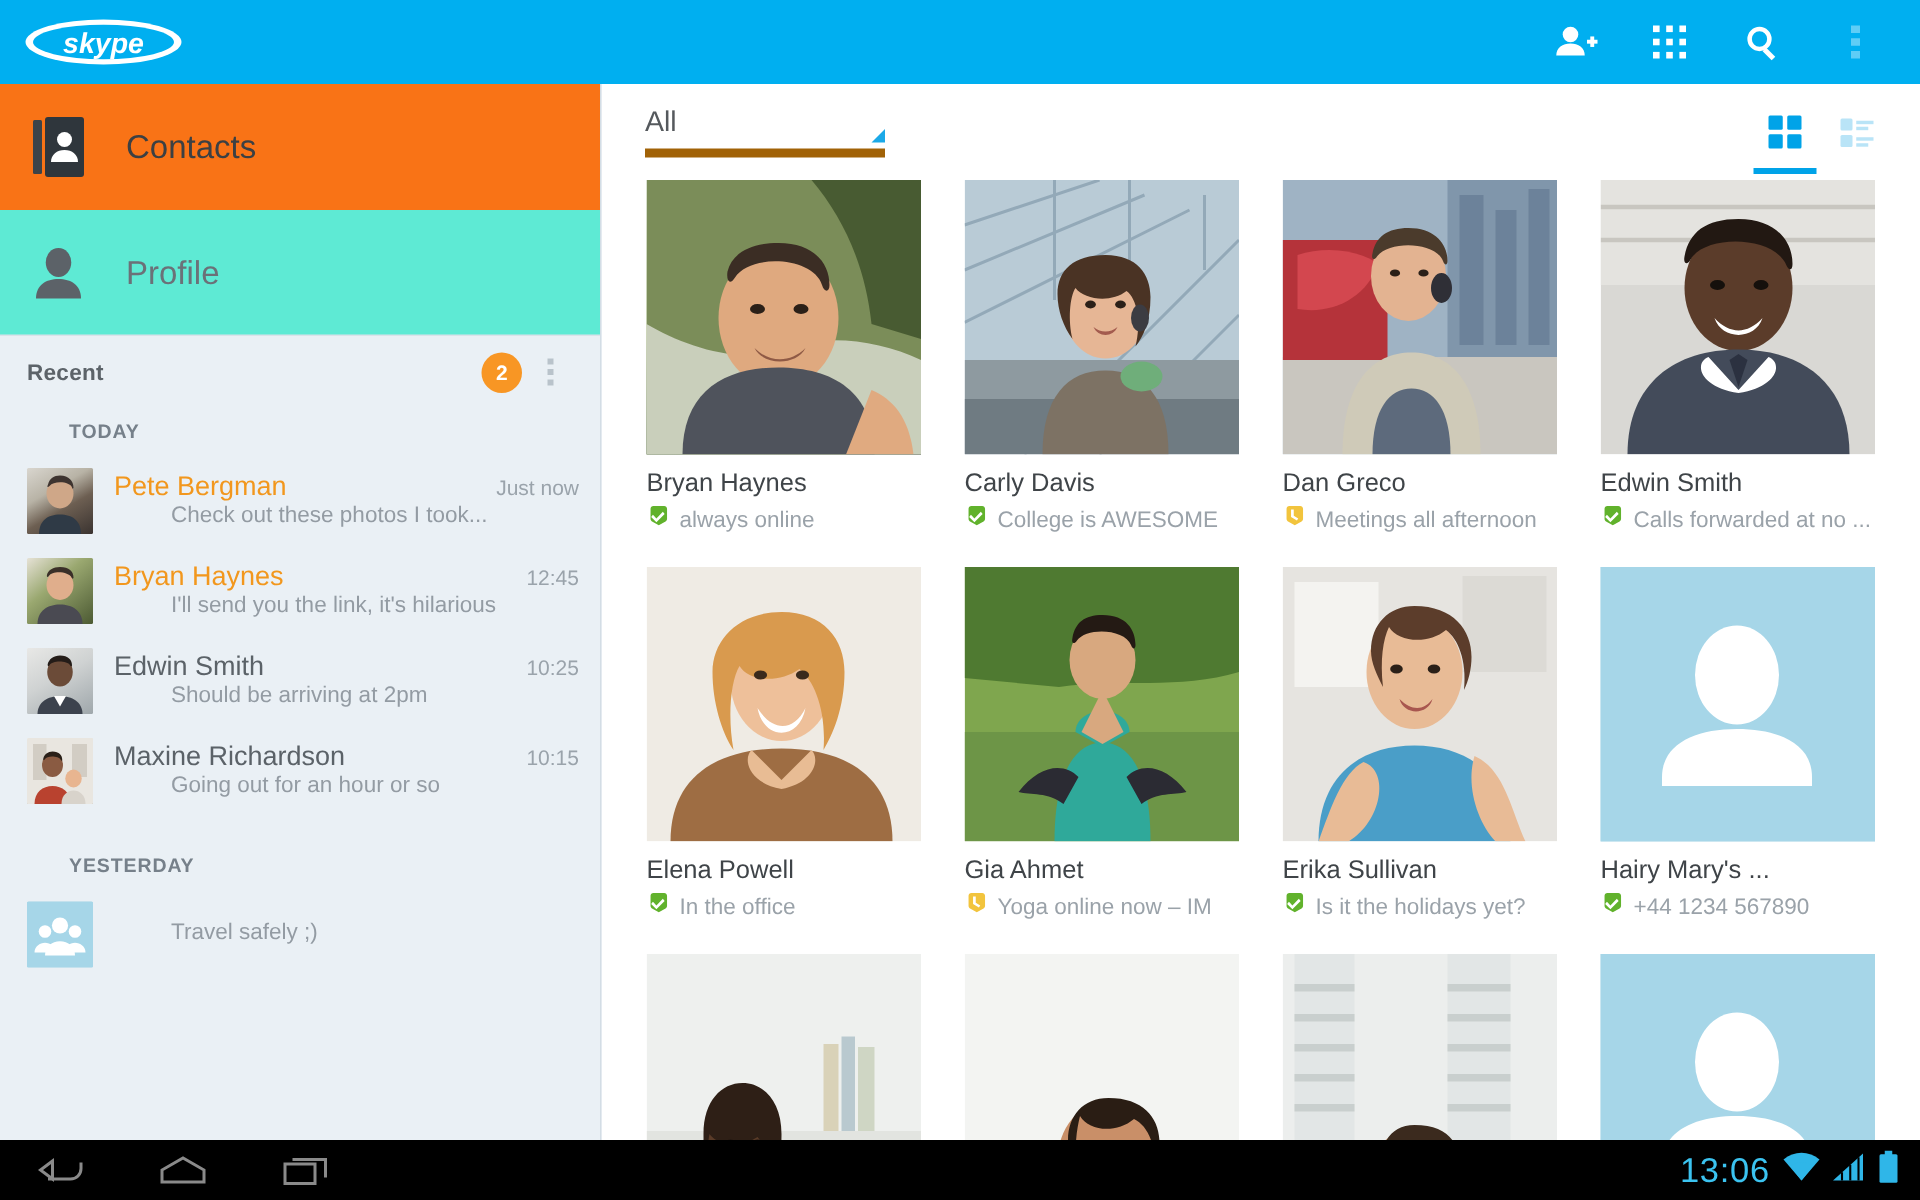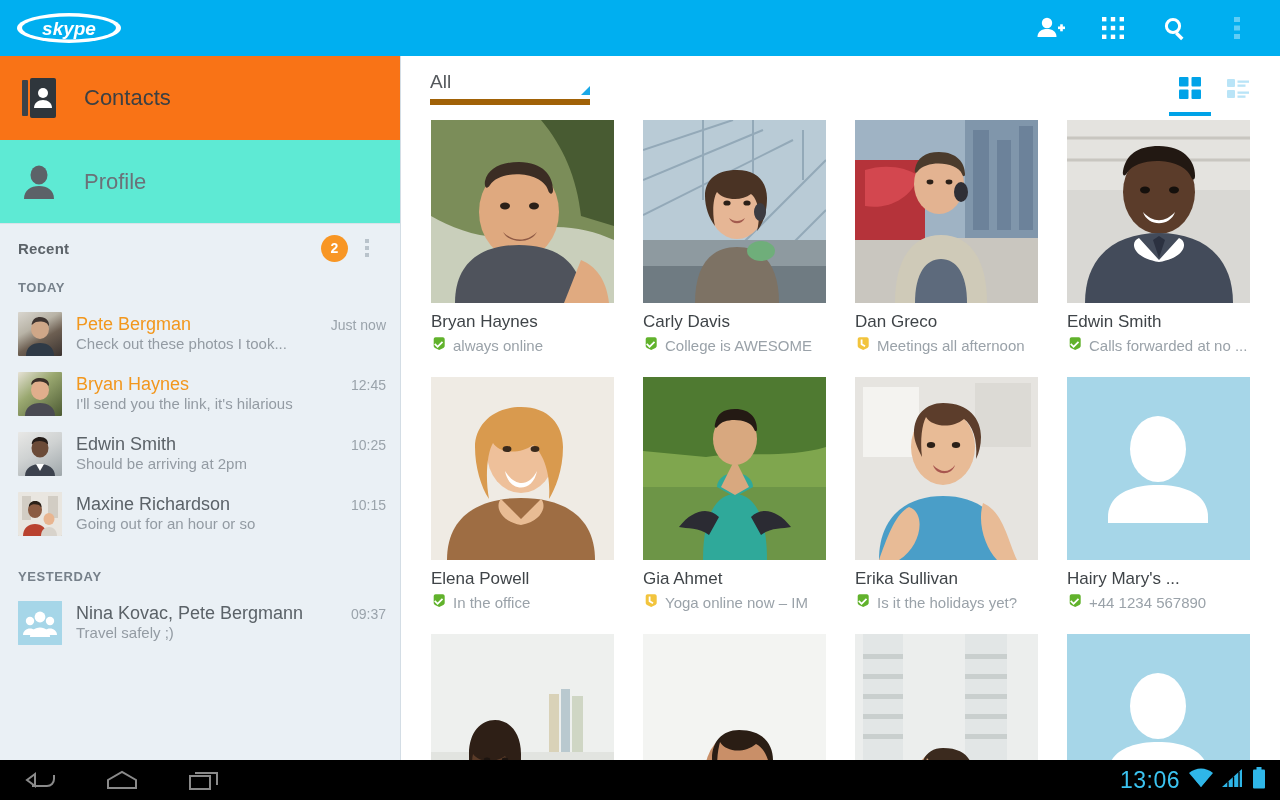--- a/index.html
+++ b/index.html
@@ -65,42 +65,42 @@
   }
   .overflow-dots {
     width: 38px; height: 38px;
     display: flex; flex-direction: column; align-items: center; justify-content: center;
     gap: 3px; cursor: pointer;
   }
   .overflow-dots i { display: block; width: 4px; height: 4px; background: #b9c3cb; }
 
   .day-label {
     font-size: 13px; font-weight: bold; color: #76808a;
-    letter-spacing: .6px; padding: 8px 0 8px 18px;
+    letter-spacing: .6px; padding: 8px 0 8px 18px; margin-left: 28px;
   }
   .recent-item {
     display: flex; padding: 8px 14px 8px 18px; cursor: pointer;
     align-items: center; height: 60px;
   }
   .ravatar {
     width: 44px; height: 44px; flex: none; margin-top: 2px;
     background-size: cover; background-position: center;
     border-radius: 1px; overflow: hidden; position: relative;
   }
   .rbody { flex: 1; margin-left: 14px; min-width: 0; }
   .rrow1 { display: flex; align-items: baseline; }
   .rname {
     font-size: 18px; color: #5b6268; white-space: nowrap;
     overflow: hidden; text-overflow: ellipsis;
   }
   .rname.unread { color: #f2971d; }
   .rtime { margin-left: auto; font-size: 14px; color: #9aa3ab; padding-left: 8px; white-space: nowrap; }
   .rmsg {
     font-size: 15px; color: #939ba3; margin-top: 3px;
-    white-space: nowrap; overflow: hidden; text-overflow: ellipsis;
+    white-space: nowrap; overflow: hidden; text-overflow: ellipsis; margin-left: 38px;
   }
 
   
   .main {
     position: absolute; top: 56px; left: 402px; width: 878px; height: 704px;
     background: #ffffff; overflow: hidden;
   }
   .main-toolbar {
     height: 64px; display: flex; align-items: center; padding: 0 18px 0 28px;
   }
@@ -339,24 +339,20 @@
             <rect width="44" height="44" fill="#a6d6e8"></rect>
             <circle cx="22" cy="16" r="5.4" fill="#fff"></circle>
             <circle cx="12" cy="20" r="4.2" fill="#fff"></circle>
             <circle cx="32" cy="20" r="4.2" fill="#fff"></circle>
             <path d="M5 34c0-4 3.5-6.5 7-6.5s7 2.5 7 6.5z" fill="#fff"></path>
             <path d="M25 34c0-4 3.5-6.5 7-6.5s7 2.5 7 6.5z" fill="#fff"></path>
             <path d="M12 36c0-6 4.5-9.5 10-9.5S32 30 32 36z" fill="#fff"></path>
           </svg>
         </span>
         <span class="rbody">
-          <span class="rrow1">
-            <span class="rname">Nina Kovac, Pete Bergmann</span>
-            <span class="rtime">09:37</span>
-          </span>
           <span class="rmsg">Travel safely ;)</span>
         </span>
       </div>
 
     </div>
   </div>
 
   <div class="main">
 
     <div class="main-toolbar">

